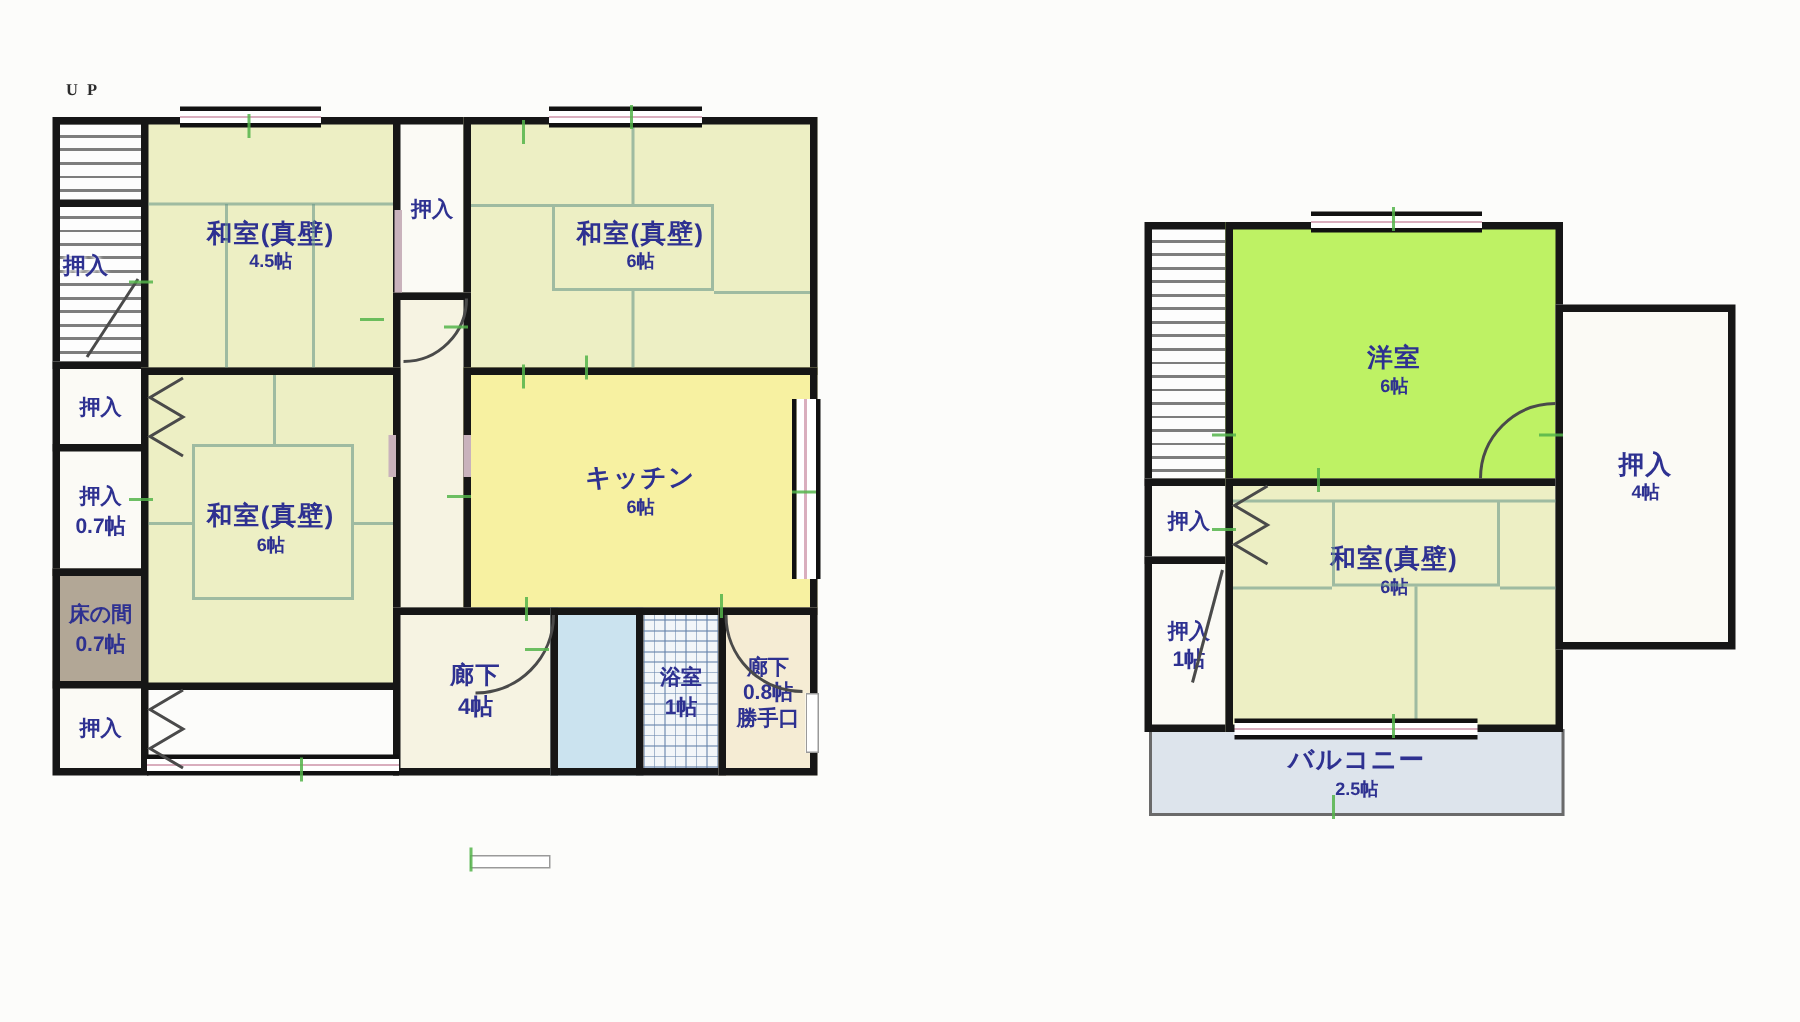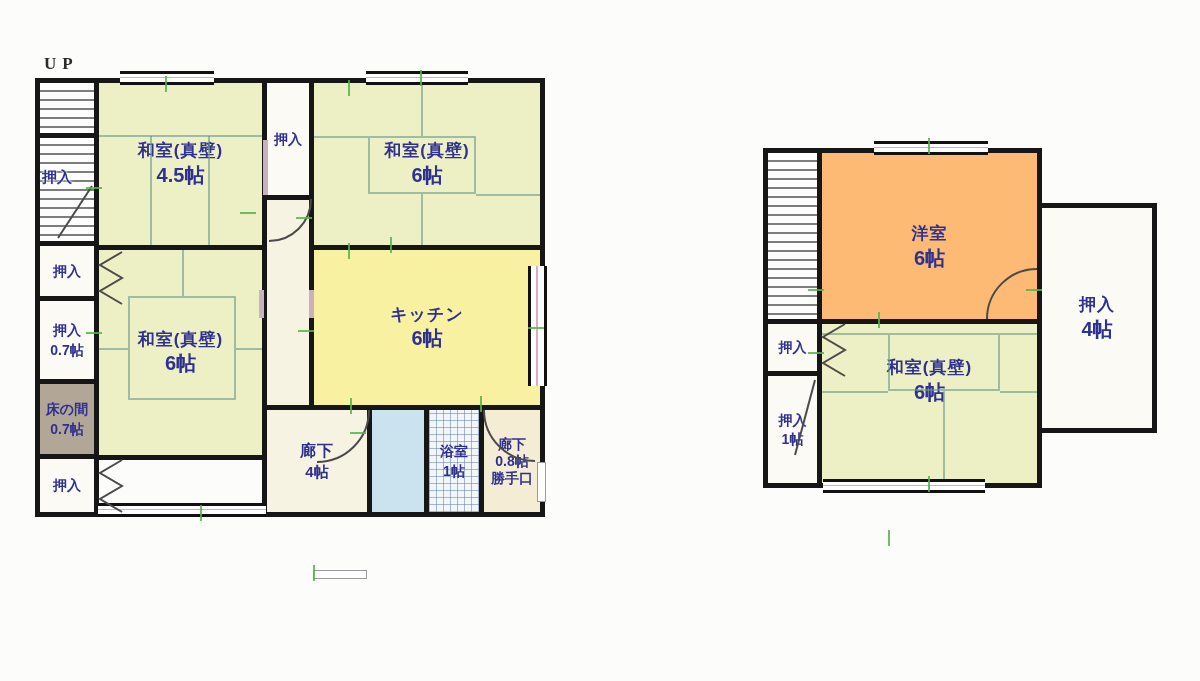--- a/index.html
+++ b/index.html
@@ -3,21 +3,21 @@
 <meta charset="utf-8">
 <style>
   html,body{margin:0;padding:0;}
   body{background:#ffffff;font-family:"Liberation Sans","DejaVu Sans",sans-serif;}
   #canvas{position:relative;width:1200px;height:681px;background:#fcfcfa;overflow:hidden;}
 
   .room{position:absolute;box-sizing:border-box;border:5px solid #161616;
         display:flex;flex-direction:column;align-items:center;justify-content:center;
         gap:3px;color:#2e3191;font-weight:bold;text-align:center;z-index:2;line-height:1.15;}
   .rname{font-size:17px;letter-spacing:1px;white-space:nowrap;}
-  .rsize{font-size:20px;white-space:nowrap;}
+  .rsize{font-size:12px;white-space:nowrap;}
   .small .rname,.small .rsize{font-size:14px;letter-spacing:0;}
   .tatami{background:#edefc4;}
   .cream{background:#f6f3e2;}
   .white{background:#fbfaf5;}
 
   .stairs{background:repeating-linear-gradient(180deg,#fdfdfd 0 7px,#7d7d7d 7px 9px);}
   .checker-beige{background-color:#efe6d0;
     background-image:repeating-linear-gradient(0deg,rgba(150,130,90,.45) 0 1px,transparent 1px 9px),
                      repeating-linear-gradient(90deg,rgba(150,130,90,.45) 0 1px,transparent 1px 9px);}
   .checker-blue{background-color:#f2f6f9;
@@ -34,21 +34,21 @@
   .tl{position:absolute;background:rgba(106,152,138,.6);z-index:3;}
   .tbox{position:absolute;border:2px solid rgba(106,152,138,.6);z-index:3;box-sizing:border-box;}
 
   .mk{position:absolute;background:#54b44a;opacity:.85;z-index:7;}
   .mk.h{width:16px;height:2px;}
   .mk.v{width:2px;height:16px;}
 
   .overlay-label{position:absolute;z-index:4;color:#2e3191;font-weight:bold;font-size:15px;
      text-shadow:0 0 3px #fff,0 0 3px #fff;white-space:nowrap;}
   #up-label{position:absolute;left:44px;top:54px;z-index:4;color:#2b2b2b;font-weight:bold;
-     font-family:"Liberation Serif","DejaVu Serif",serif;font-size:17px;letter-spacing:6px;}
+     font-family:"Liberation Serif","DejaVu Serif",serif;font-size:11px;letter-spacing:6px;}
 
   .divider{position:absolute;background:#161616;z-index:3;}
   .slide{position:absolute;z-index:4;background:#c9b2bc;}
   svg.plan-overlay{position:absolute;left:0;top:0;z-index:6;pointer-events:none;}
   .balcony{position:absolute;box-sizing:border-box;border:2px solid #6a6a6a;background:#dde4ec;
      display:flex;flex-direction:column;align-items:center;justify-content:center;gap:2px;
      color:#2e3191;font-weight:bold;z-index:1;text-align:center;line-height:1.2;}
 </style>
 </head>
 <body>
@@ -127,30 +127,34 @@
   <div class="window" style="left:120px;top:71px;width:94px;height:14px;"></div>
   <div class="window" style="left:366px;top:71px;width:102px;height:14px;"></div>
   <div class="window v" style="left:528px;top:266px;width:19px;height:120px;"></div>
   <div class="window" style="left:98px;top:503px;width:168px;height:14px;"></div>
   <div class="gap" style="left:313px;top:570px;width:54px;height:9px;"></div>
   <div class="gap" style="left:537px;top:462px;width:9px;height:40px;"></div>
   <div class="slide" style="left:263px;top:140px;width:5px;height:55px;"></div>
   <div class="slide" style="left:259px;top:290px;width:5px;height:28px;"></div>
   <div class="slide" style="left:309px;top:290px;width:5px;height:28px;"></div>
 
+  <div class="balcony" style="left:766px;top:486px;width:277px;height:58px;">
+    <span class="rname">バルコニー</span>
+    <span class="rsize">2.5帖</span>
+  </div>
 
   <div class="room stairs" style="left:763px;top:148px;width:59px;height:176px;"></div>
   <div class="room white small" style="left:763px;top:319px;width:59px;height:57px;">
     <span class="rname">押入</span>
   </div>
   <div class="room white small" style="left:763px;top:371px;width:59px;height:117px;">
     <span class="rname">押入</span>
     <span class="rsize">1帖</span>
   </div>
-  <div class="room" style="left:817px;top:148px;width:225px;height:176px;background:#fdba74;padding-top:22px;">
+  <div class="room" style="left:817px;top:148px;width:225px;height:176px;background:#bef264;padding-top:22px;">
     <span class="rname">洋室</span>
     <span class="rsize">6帖</span>
   </div>
   <div class="room tatami" style="left:817px;top:319px;width:225px;height:169px;padding-bottom:45px;">
     <span class="rname">和室(真壁)</span>
     <span class="rsize">6帖</span>
   </div>
   <div class="room white" style="left:1037px;top:203px;width:120px;height:230px;">
     <span class="rname">押入</span>
     <span class="rsize">4帖</span>

